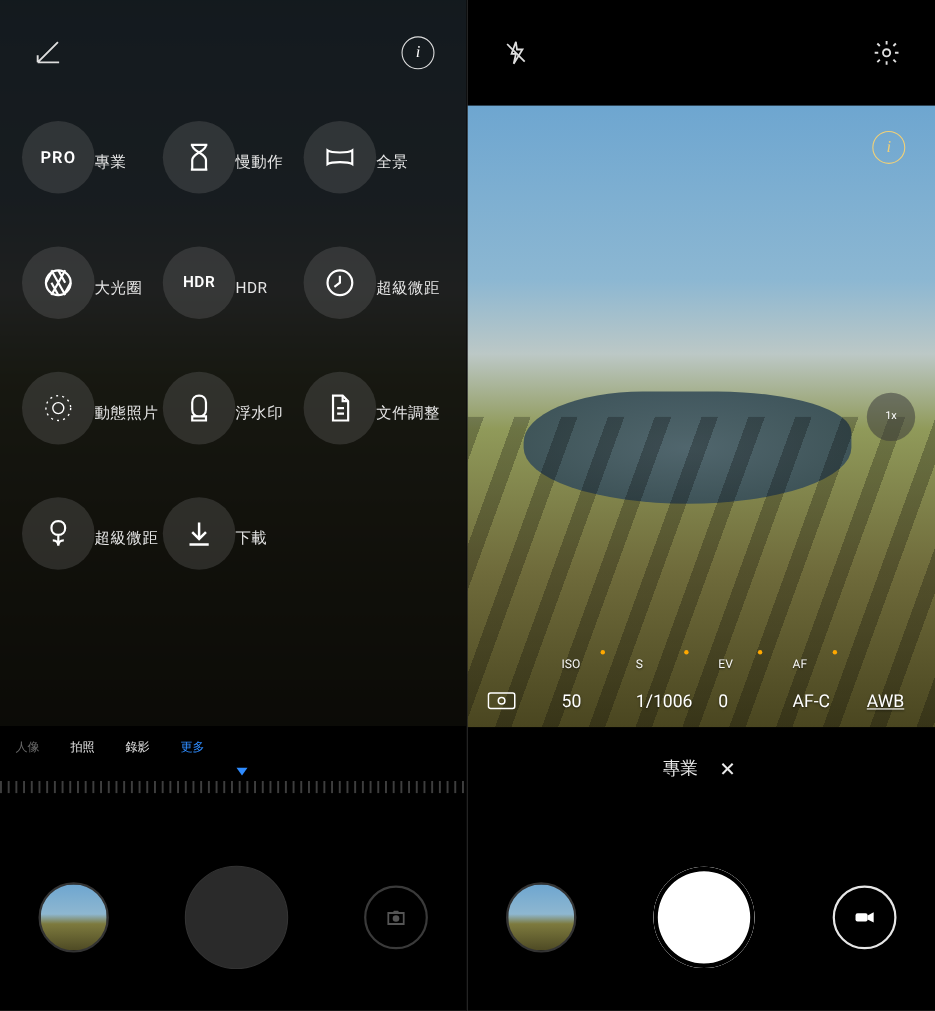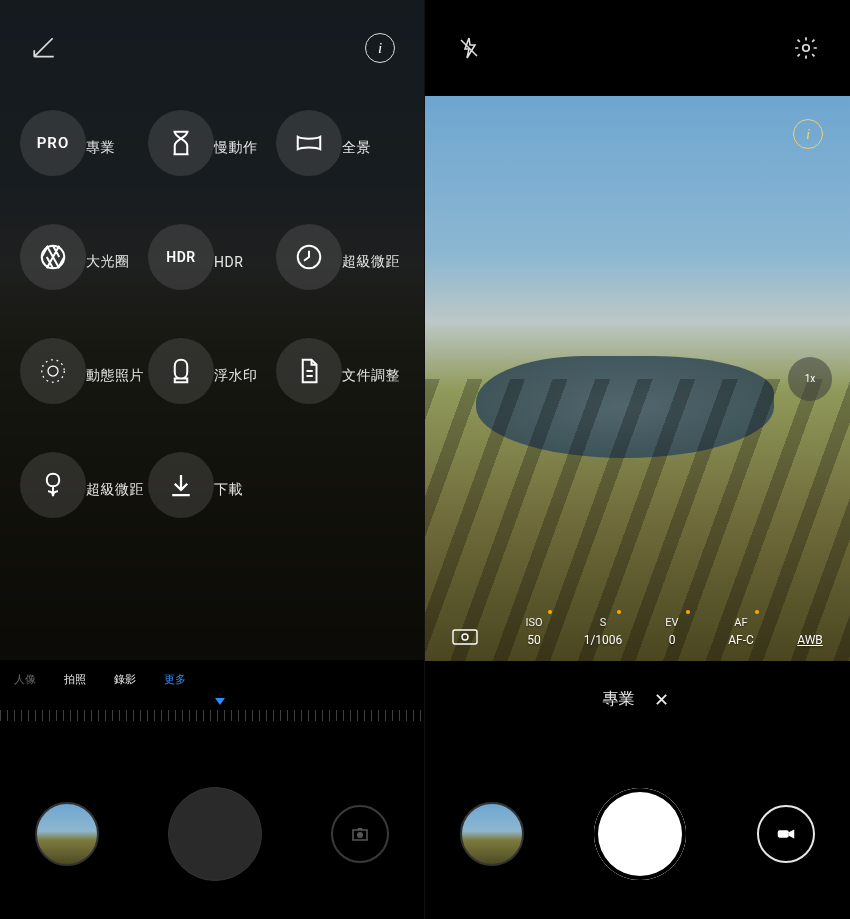--- a/index.html
+++ b/index.html
@@ -239,26 +239,26 @@
     bottom: 8px;
     display: flex;
     align-items: flex-end;
     justify-content: space-between;
     padding: 0 18px 6px 18px;
     color: #fff;
     font-size: 11px;
     text-shadow: 0 1px 2px rgba(0,0,0,0.6);
   }
   .pro-slot {
-    display:flex;flex-direction:column;align-items:center;gap:4px;
+    display:flex;flex-direction:column;gap:18px;
     min-width: 44px;
     position: relative;
   }
   .pro-slot .top { font-size: 11px; opacity: 0.95; }
-  .pro-slot .val { font-size: 12px; }
+  .pro-slot .val { font-size: 16px; }
   .pro-slot .dot {
     position:absolute;
     top: -6px; right: 4px;
     width:4px;height:4px;border-radius:50%;
     background:#ffa800;
   }
   .meter-icon svg { width:26px; height:20px; }
 
   .mode-line {
     position: absolute;

